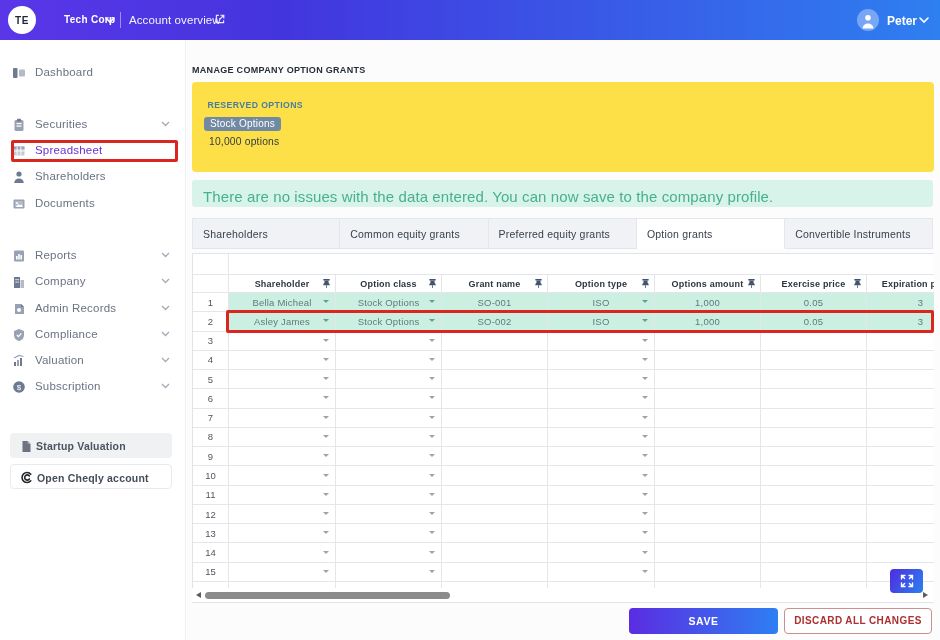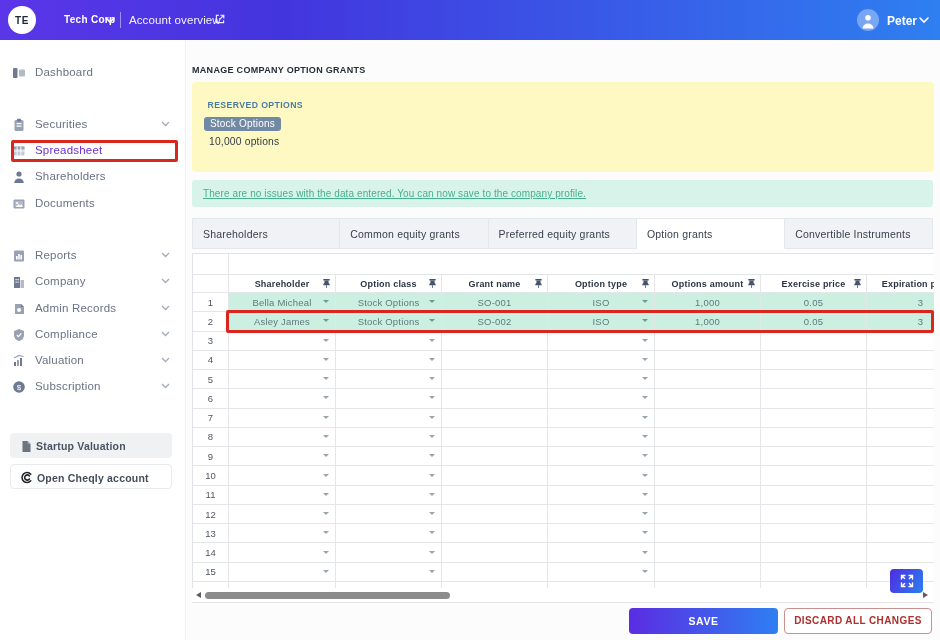--- a/index.html
+++ b/index.html
@@ -21,27 +21,27 @@
 
 #sidebar { position:absolute; left:0; top:40px; width:186px; height:600px; background:#fff; border-right:1px solid #eef0f2; }
 .mitem { position:absolute; left:0; width:186px; height:26px; }
 .mico { position:absolute; left:12px; top:6px; width:14px; height:14px; }
 .mtxt { position:absolute; left:35px; top:6px; font-size:11.5px; color:#6a7383; letter-spacing:.2px; }
 .mchev { position:absolute; left:161px; top:9px; }
 .sbtn { position:absolute; left:10px; width:162px; height:25px; border-radius:4px; }
 
 #main { position:absolute; left:187px; top:40px; width:753px; height:600px; background:#fcfcfd; }
 #heading { position:absolute; left:192px; top:65px; font-size:9px; font-weight:bold; color:#252d38; letter-spacing:.3px; }
-#panel { position:absolute; left:192px; top:82px; width:742px; height:90px; background:#fef9c3; border-radius:4px; }
+#panel { position:absolute; left:192px; top:82px; width:742px; height:90px; background:#fde047; border-radius:4px; }
 #ptitle { position:absolute; left:15.5px; top:18px; font-size:8.7px; font-weight:bold; color:#4a7ba1; letter-spacing:.4px; }
 #badge { position:absolute; left:12px; top:35px; height:14px; padding:0 6px; background:#7289a3; border-radius:3px;
   color:#fff; font-size:10px; line-height:14px; letter-spacing:.2px; }
 #popt { position:absolute; left:17px; top:54px; font-size:10.3px; color:#333b46; letter-spacing:.2px; }
 #alert { position:absolute; left:192px; top:180px; width:741px; height:27px; background:#d8f4ea; border-radius:3px; }
-#alert span { position:absolute; left:11px; top:8px; font-size:10px; color:#47b08c; letter-spacing:.1px;text-decoration:underline; }
+#alert span { position:absolute; left:11px; top:8px; font-size:15px; color:#47b08c; letter-spacing:.1px; }
 
 #tabs { position:absolute; left:192px; top:218px; width:742px; height:31px; display:flex; }
 .tab { width:148.3px; height:31px; background:#f0f2f5; border:1px solid #e3e6ea; border-left:none;
   font-size:10.5px; color:#39414e; padding:9px 0 0 10px; letter-spacing:.2px; }
 .tab.first { border-left:1px solid #e3e6ea; }
 .tab.active { background:#fff; border-bottom:1px solid #fff; }
 
 #grid { position:absolute; left:192px; top:253px; width:742px; height:350px; background:#fff;
   border:1px solid #e0e3e7; border-right:none; overflow:hidden; }
 .grow { position:relative; width:781px; border-bottom:1px solid #e4e6e9; display:flex; }

